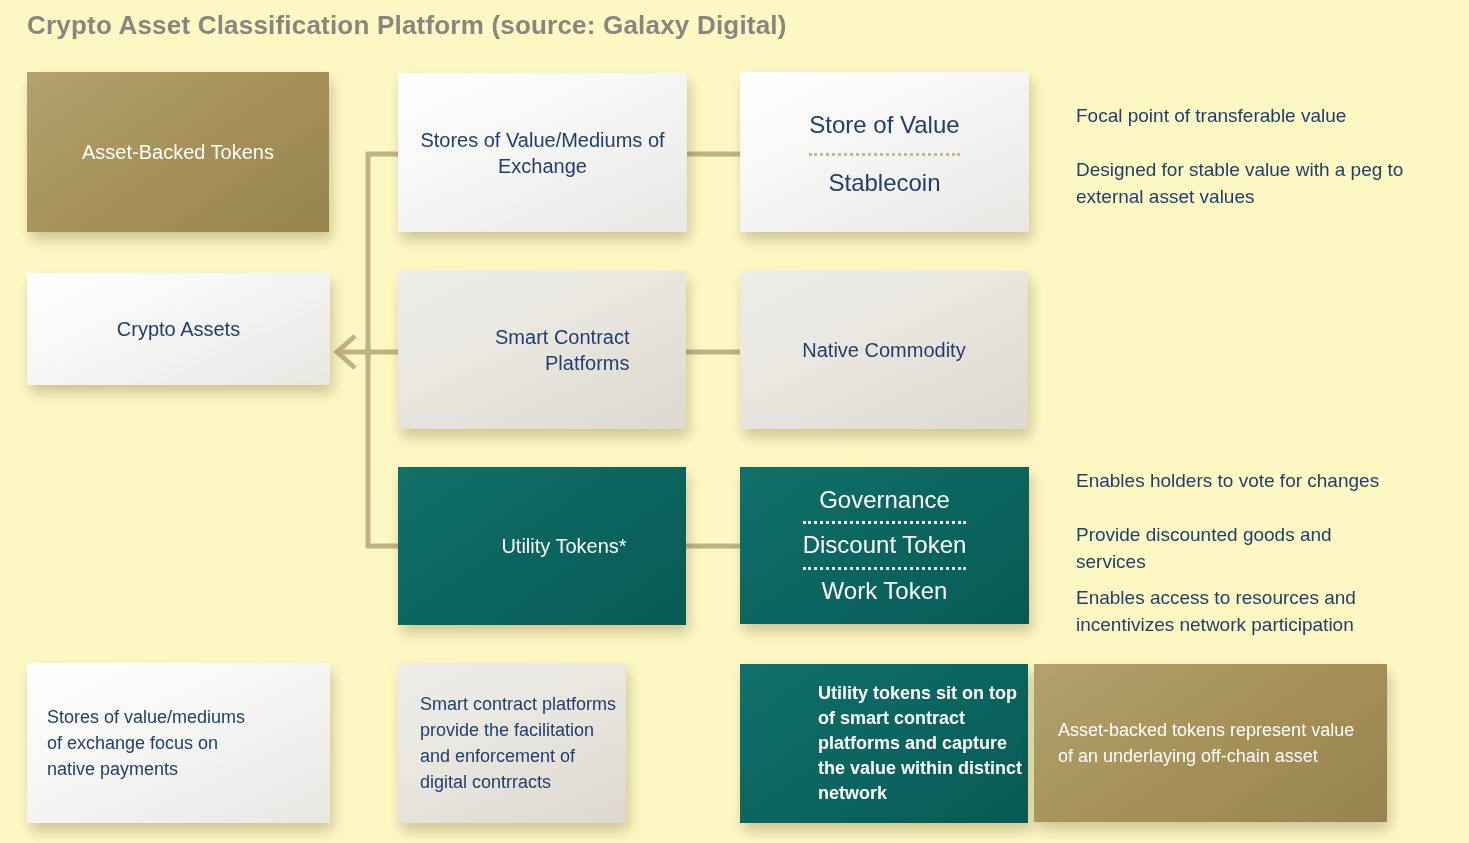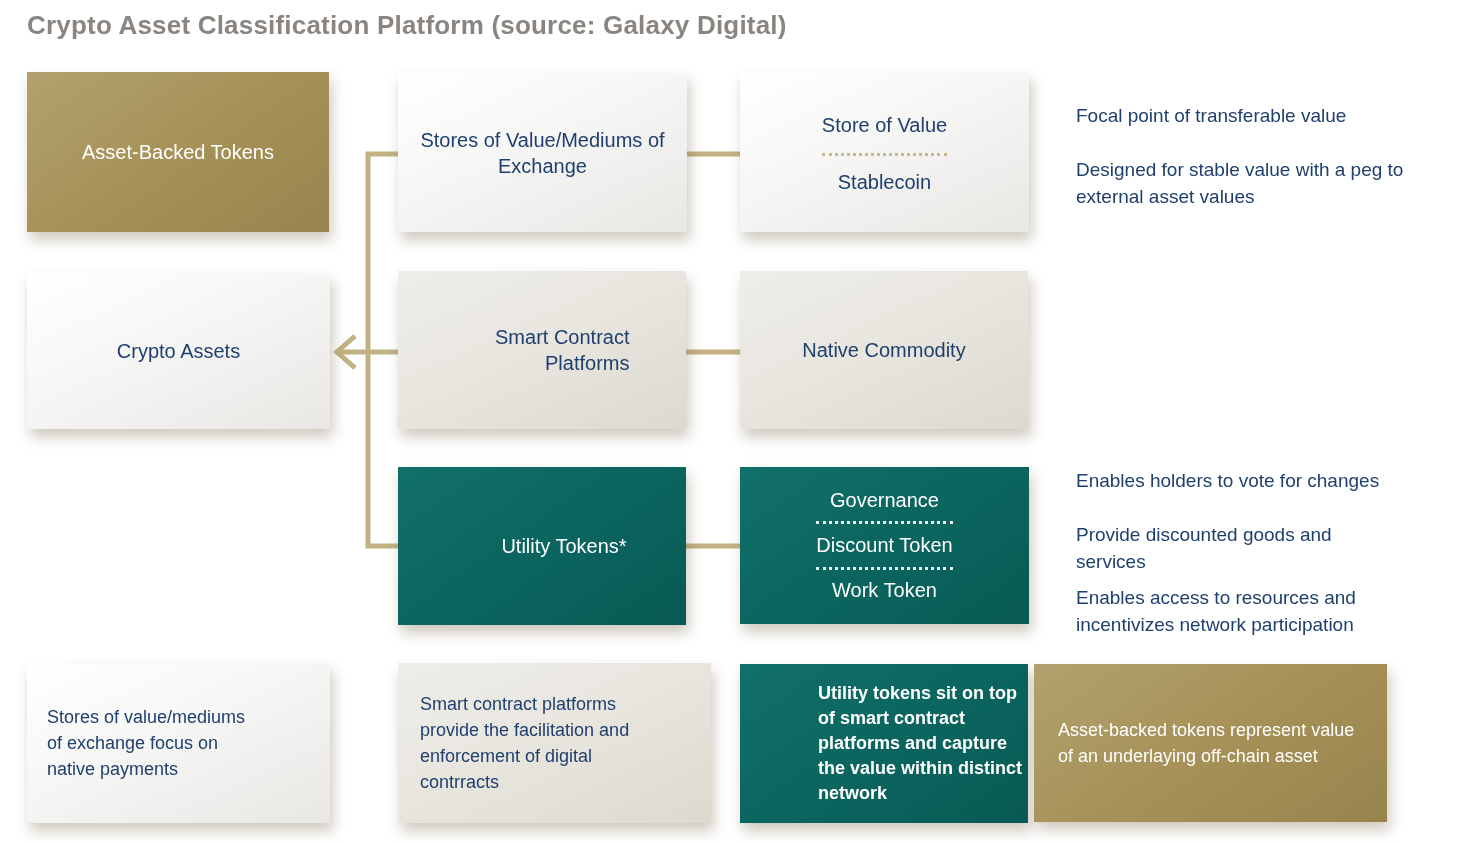--- a/index.html
+++ b/index.html
@@ -1,18 +1,18 @@
 <!DOCTYPE html>
 <html><head>
 <meta charset="utf-8">
 <style>
   html,body { margin:0; padding:0; background:#f2ede1; }
   .canvas {
     position:relative; width:1469px; height:843px; overflow:hidden;
-    background:#ffffff; font-family:"Liberation Sans", sans-serif;
+    background:#fef9c3; font-family:"Liberation Sans", sans-serif;
   }
   .title {
     position:absolute; left:27px; top:10px; margin:0;
     font-size:26px; font-weight:700; color:#8a8580; letter-spacing:.2px;
   }
   .connectors { position:absolute; left:0; top:0; pointer-events:none; }
   .conn { fill:none; stroke:#c2b183; stroke-width:5; }
 
   .box {
     position:absolute; display:flex; align-items:center; justify-content:center;
@@ -21,42 +21,42 @@
   }
   .label { font-size:20px; line-height:1.3; }
   .whitebox { background:linear-gradient(155deg,#ffffff 0%,#f7f7f6 40%,#e8e7e4 100%); color:#1f3f6e; }
   .graybox  { background:linear-gradient(155deg,#efede8 0%,#e8e6df 45%,#ddd9d0 100%); color:#1f3f6e; }
   .tealbox  { background:linear-gradient(145deg,#117069 0%,#0c6660 45%,#085a54 100%); color:#ffffff;padding-left:44px; }
   .goldbox  { background:linear-gradient(145deg,#b2a16e 0%,#a69258 50%,#97844d 100%); color:#ffffff; }
 
   #box-asset-backed { left:27px;  top:72px;  width:302px; height:160px; }
   #box-stores       { left:398px; top:73px;  width:289px; height:159px; }
   #box-sov          { left:740px; top:72px;  width:289px; height:160px; }
-  #box-crypto       { left:27px;  top:273px; width:303px; height:156px; }
+  #box-crypto       { left:27px;  top:273px; width:303px; height:112px; }
   #box-smart        { left:398px; top:271px; width:288px; height:158px; }
   #box-native       { left:740px; top:271px; width:288px; height:158px; }
   #box-utility      { left:398px; top:467px; width:288px; height:158px; }
   #box-gov          { left:740px; top:467px; width:289px; height:157px; }
   #foot-1 { left:27px;   top:663px; width:303px; height:160px; }
-  #foot-2 { left:398px;  top:663px; width:313px; height:160px; }
+  #foot-2 { left:398px;  top:663px; width:228px; height:160px; }
   #foot-3 { left:740px;  top:664px; width:288px; height:159px; }
   #foot-4 { left:1034px; top:664px; width:353px; height:158px; }
 
   #box-stores .label { max-width:250px; }
   #box-smart  .label { max-width:175px;text-align:right; }
 
   .split2 {
     display:grid; grid-template-rows:1fr auto 1fr; align-items:center;
     padding:26px 12px 22px;
   }
   .split3 {
     display:grid; grid-template-rows:1fr auto 1fr auto 1fr; align-items:center;
     padding:12px 12px;
   }
-  .sub { font-size:20px; }
+  .sub { font-size:24px; }
   .divider-gold  { border-top:3px dotted #c8b88d; width:100%; height:0; }
   .divider-white { border-top:3px dotted rgba(255,255,255,.9); width:100%; height:0; }
 
   .footnote { justify-content:flex-start; text-align:left; }
   .footnote .txt { font-size:18px; line-height:26px; }
   #foot-1 .txt { margin-left:20px; width:212px; }
   #foot-2 .txt { margin-left:22px; width:218px; }
   #foot-3 .txt { margin-left:34px; width:228px; font-weight:700; line-height:25px; }
   #foot-4 .txt { margin-left:24px; width:302px; }
 

